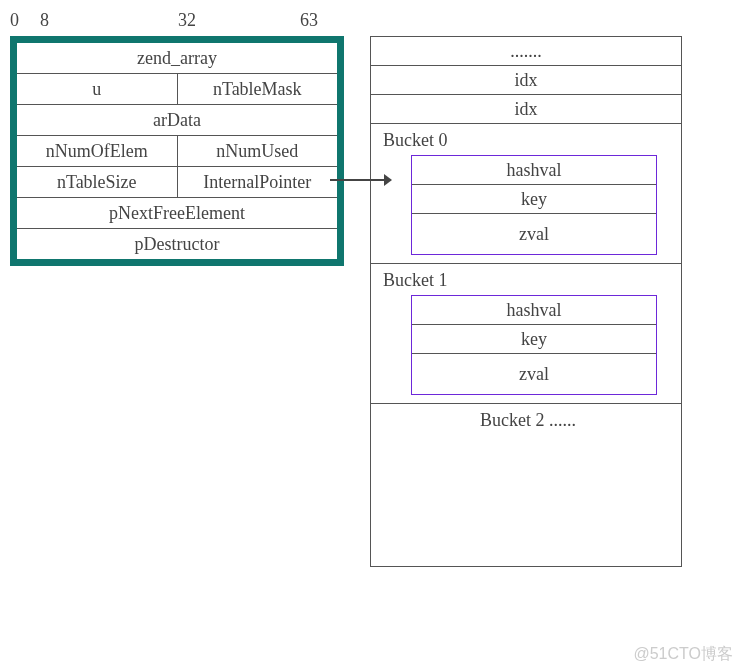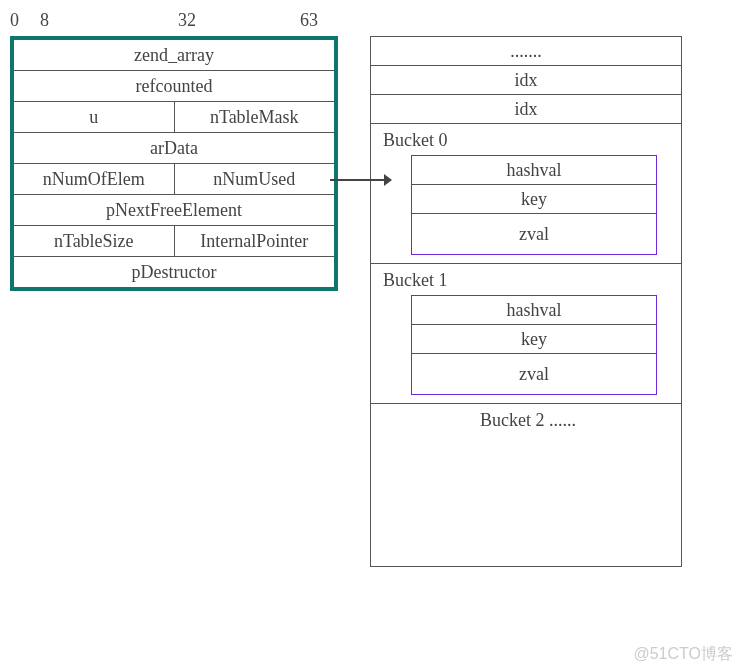--- a/index.html
+++ b/index.html
@@ -27,21 +27,21 @@
     margin-bottom: 4px;
     position: relative;
     height: 22px;
   }
   .offsets span { position: absolute; }
   .o0 { left: 0px; }
   .o8 { left: 30px; }
   .o32 { left: 168px; text-align: right; }
   .o63 { left: 290px; }
   .table {
-    border: 4px solid #0f766e;
+    border: 7px solid #0f766e;
     width: 100%;
   }
   .row {
     display: flex;
     border-bottom: 1px solid #555;
     height: 30px;
     line-height: 30px;
     text-align: center;
     font-size: 18px;
   }
@@ -109,40 +109,37 @@
       <span class="o0">0</span>
       <span class="o8">8</span>
       <span class="o32">32</span>
       <span class="o63">63</span>
     </div>
     <div class="table">
       <div class="row">
           <div class="cell-full">zend_array</div>
         </div>
       <div class="row">
-          <div class="cell-full">refcounted</div>
-        </div>
-      <div class="row">
         <div class="cell-half">u</div>
         <div class="cell-half">nTableMask</div>
       </div>
       <div class="row">
           <div class="cell-full">arData</div>
         </div>
       <div class="row">
         <div class="cell-half">nNumOfElem</div>
         <div class="cell-half">nNumUsed</div>
       </div>
       <div class="row">
-          <div class="cell-full">pNextFreeElement</div>
-        </div>
-      <div class="row">
         <div class="cell-half">nTableSize</div>
         <div class="cell-half">InternalPointer</div>
       </div>
+      <div class="row">
+          <div class="cell-full">pNextFreeElement</div>
+        </div>
       <div class="row">
           <div class="cell-full">pDestructor</div>
         </div>
     </div>
   </div>
 
   <div class="right">
     <div class="r-row">.......</div>
     <div class="r-row">idx</div>
     <div class="r-row">idx</div>

